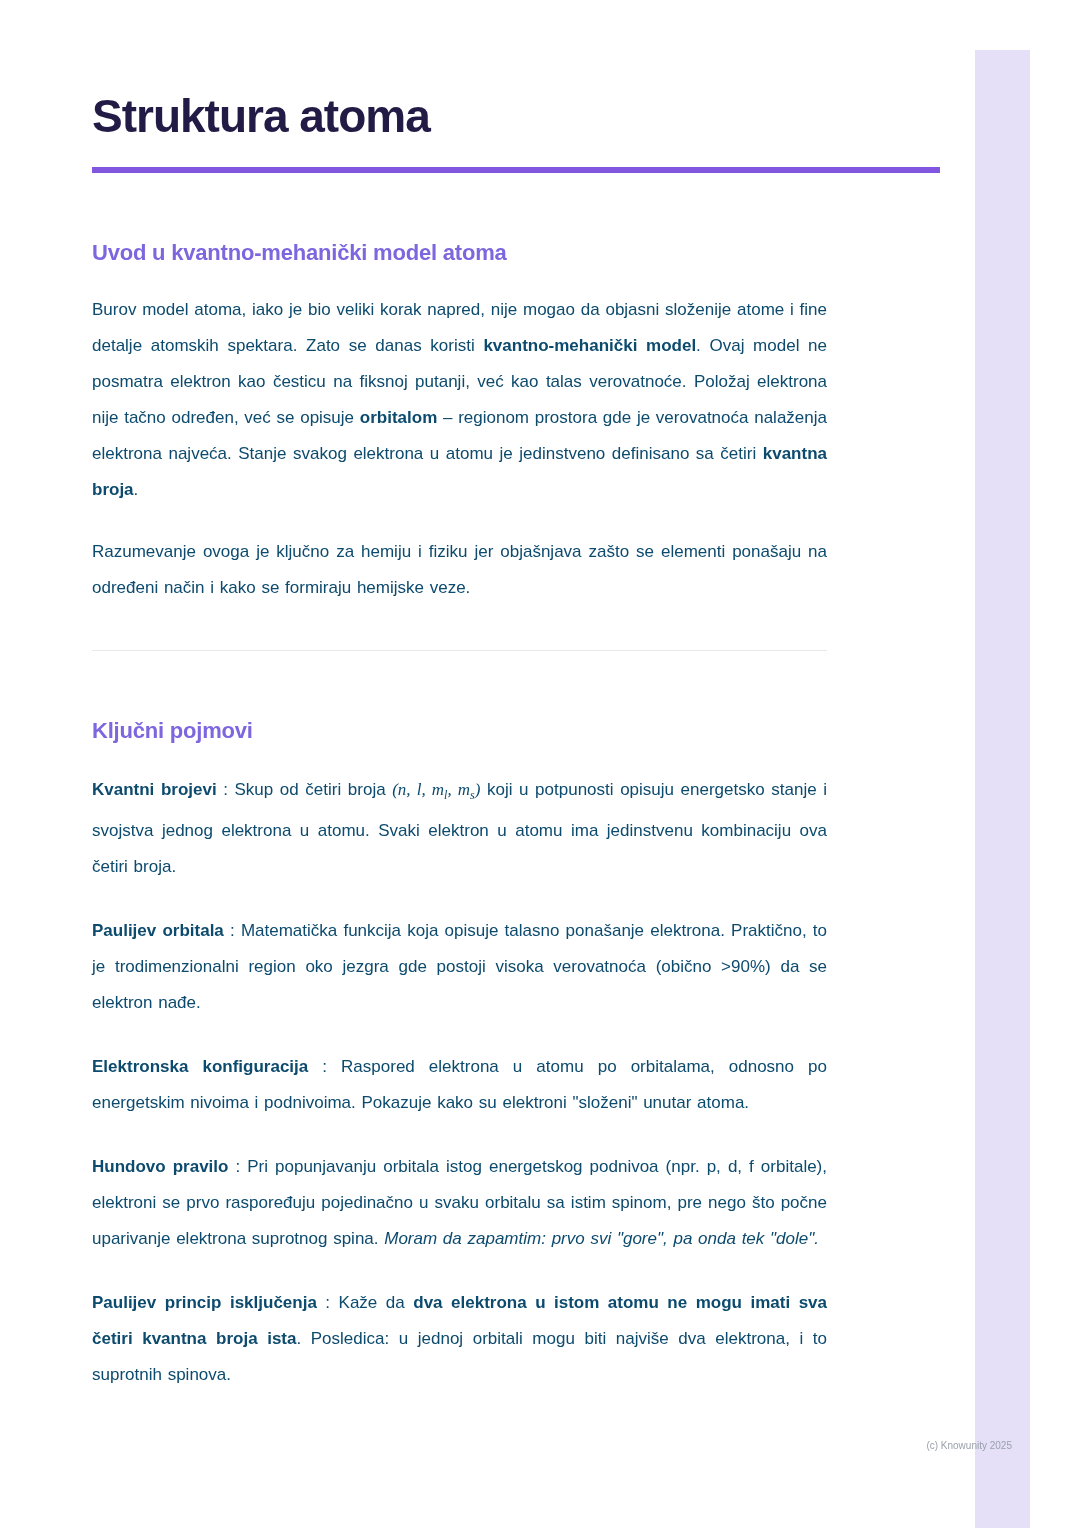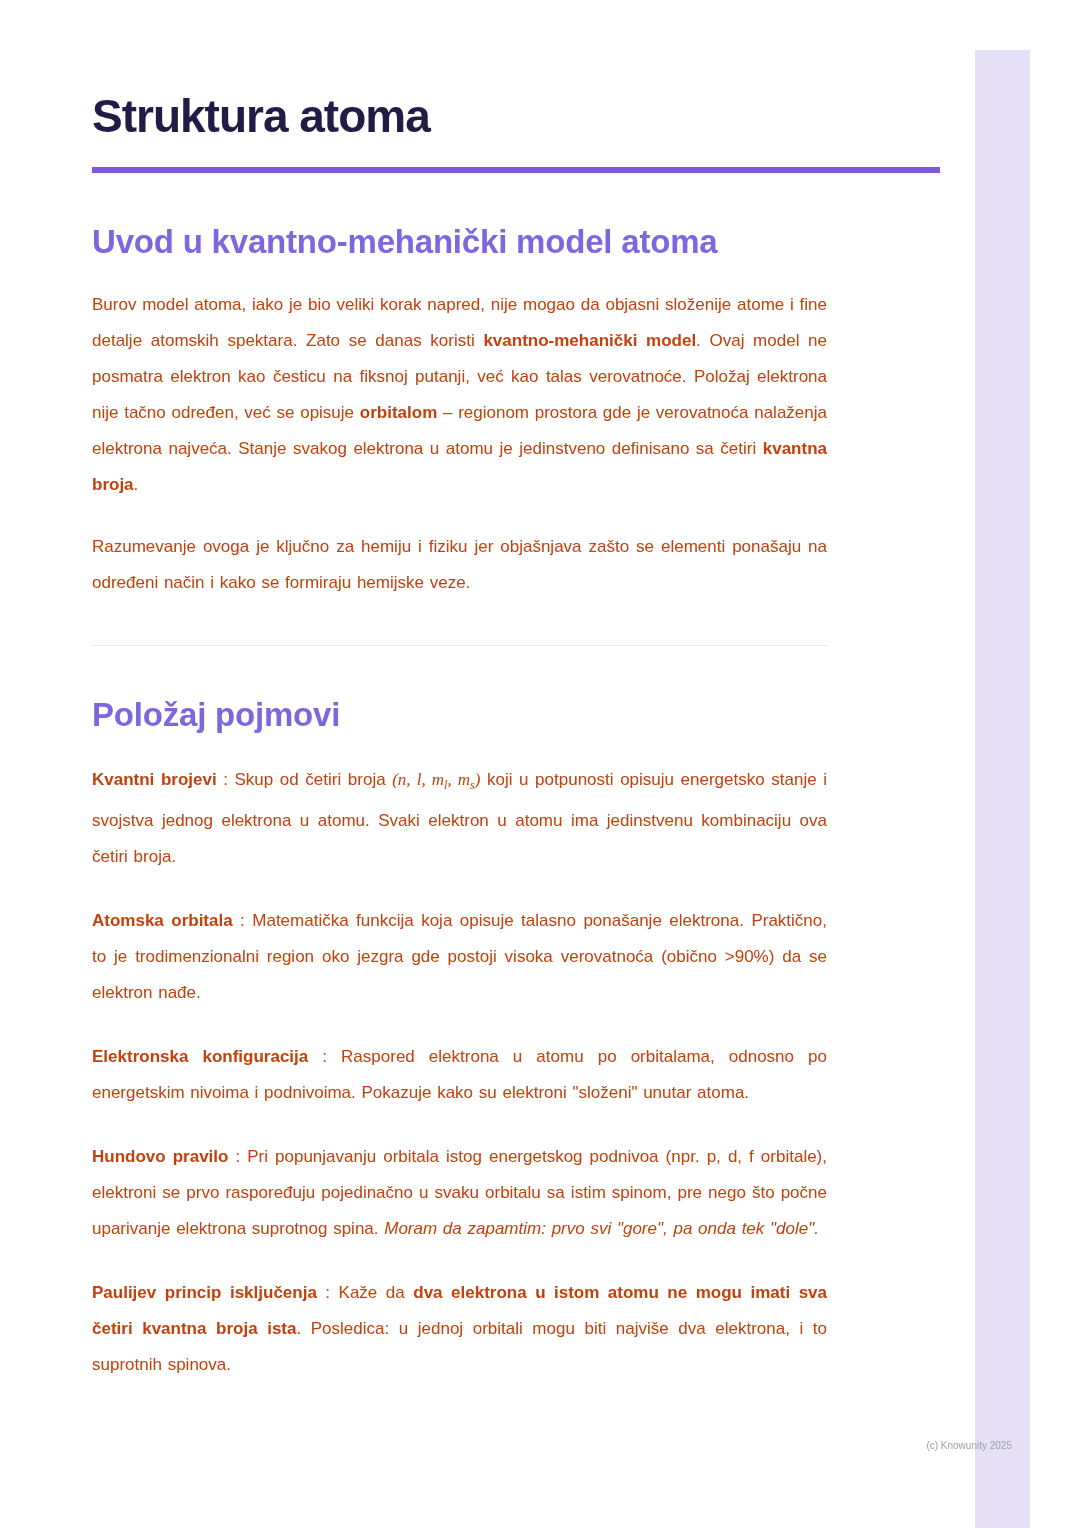--- a/index.html
+++ b/index.html
@@ -36,32 +36,32 @@
     line-height: 1.15;
     color: #221B45;
   }
   .title-rule {
     margin-top: 24px;
     width: 848px;
     height: 6px;
     background: #8257E0;
   }
   h2.section-heading {
-    margin: 50px 0 0 0;
-    font-size: 33px;
+    margin: 67px 0 0 0;
+    font-size: 22px;
     font-weight: bold;
     color: #7D66DE;
     letter-spacing: -0.2px;
   }
   p.body-par {
     margin: 26px 0 0 0;
     width: 735px;
     font-size: 17px;
     line-height: 36px;
-    color: #c2410c;
+    color: #0c4a6e;
     text-align: justify;
     word-spacing: 1px;
   }
   p.def-par { margin-top: 28px; }
   hr.section-divider {
     margin: 44px 0 0 0;
     width: 735px;
     height: 0;
     border: none;
     border-top: 1px solid #E7E7EC;
@@ -98,23 +98,23 @@
 
     <section>
       <h2 class="section-heading">Uvod u kvantno-mehanički model atoma</h2>
       <p class="body-par"><span>Burov model atoma, iako je bio veliki korak napred, nije mogao da objasni složenije atome i fine detalje atomskih spektara. Zato se danas koristi </span><span class="run-b">kvantno-mehanički model</span><span>. Ovaj model ne posmatra elektron kao česticu na fiksnoj putanji, već kao talas verovatnoće. Položaj elektrona nije tačno određen, već se opisuje </span><span class="run-b">orbitalom</span><span> – regionom prostora gde je verovatnoća nalaženja elektrona najveća. Stanje svakog elektrona u atomu je jedinstveno definisano sa četiri </span><span class="run-b">kvantna broja</span><span>.</span></p>
       <p class="body-par"><span>Razumevanje ovoga je ključno za hemiju i fiziku jer objašnjava zašto se elementi ponašaju na određeni način i kako se formiraju hemijske veze.</span></p>
     </section>
 
     <hr class="section-divider">
 
     <section>
-      <h2 class="section-heading">Položaj pojmovi</h2>
+      <h2 class="section-heading">Ključni pojmovi</h2>
       <p class="body-par def-par"><span class="run-b">Kvantni brojevi</span><span> : Skup od četiri broja </span><span class="run-m">(n, l, m</span><span class="run-msub">l</span><span class="run-m">, m</span><span class="run-msub">s</span><span class="run-m">)</span><span> koji u potpunosti opisuju energetsko stanje i svojstva jednog elektrona u atomu. Svaki elektron u atomu ima jedinstvenu kombinaciju ova četiri broja.</span></p>
-      <p class="body-par def-par"><span class="run-b">Atomska orbitala</span><span> : Matematička funkcija koja opisuje talasno ponašanje elektrona. Praktično, to je trodimenzionalni region oko jezgra gde postoji visoka verovatnoća (obično &gt;90%) da se elektron nađe.</span></p>
+      <p class="body-par def-par"><span class="run-b">Paulijev orbitala</span><span> : Matematička funkcija koja opisuje talasno ponašanje elektrona. Praktično, to je trodimenzionalni region oko jezgra gde postoji visoka verovatnoća (obično &gt;90%) da se elektron nađe.</span></p>
       <p class="body-par def-par"><span class="run-b">Elektronska konfiguracija</span><span> : Raspored elektrona u atomu po orbitalama, odnosno po energetskim nivoima i podnivoima. Pokazuje kako su elektroni "složeni" unutar atoma.</span></p>
       <p class="body-par def-par"><span class="run-b">Hundovo pravilo</span><span> : Pri popunjavanju orbitala istog energetskog podnivoa (npr. p, d, f orbitale), elektroni se prvo raspoređuju pojedinačno u svaku orbitalu sa istim spinom, pre nego što počne uparivanje elektrona suprotnog spina. </span><span class="run-i">Moram da zapamtim: prvo svi "gore", pa onda tek "dole".</span></p>
       <p class="body-par def-par"><span class="run-b">Paulijev princip isključenja</span><span> : Kaže da </span><span class="run-b">dva elektrona u istom atomu ne mogu imati sva četiri kvantna broja ista</span><span>. Posledica: u jednoj orbitali mogu biti najviše dva elektrona, i to suprotnih spinova.</span></p>
     </section>
 
   </div>
 
   <div class="footer-credit">(c) Knowunity 2025</div>
 
 </div>

